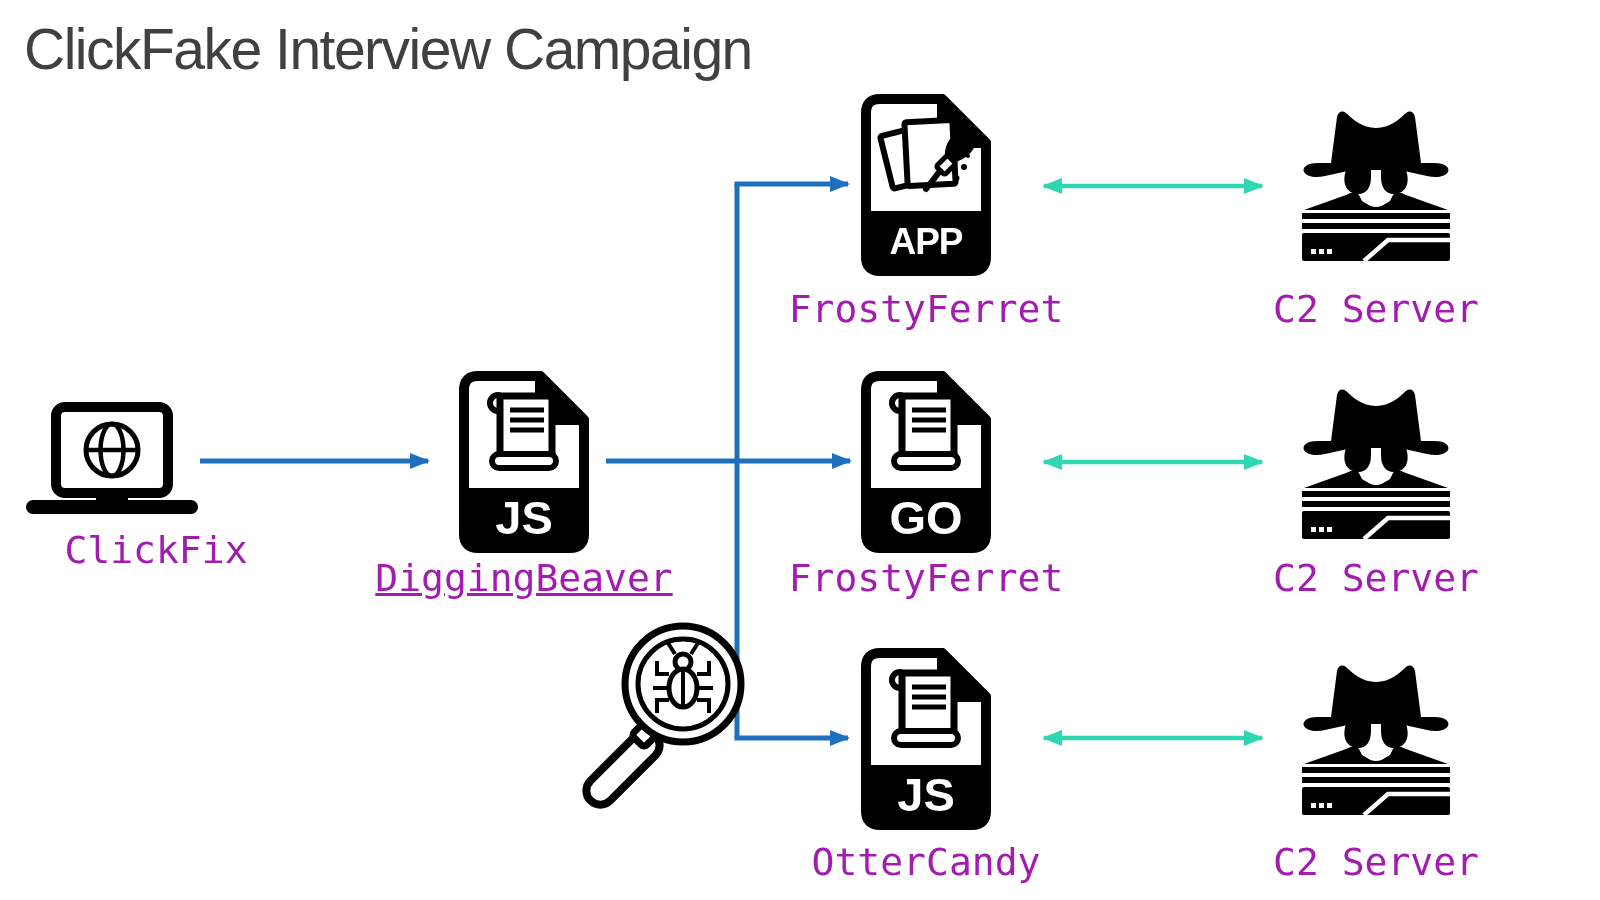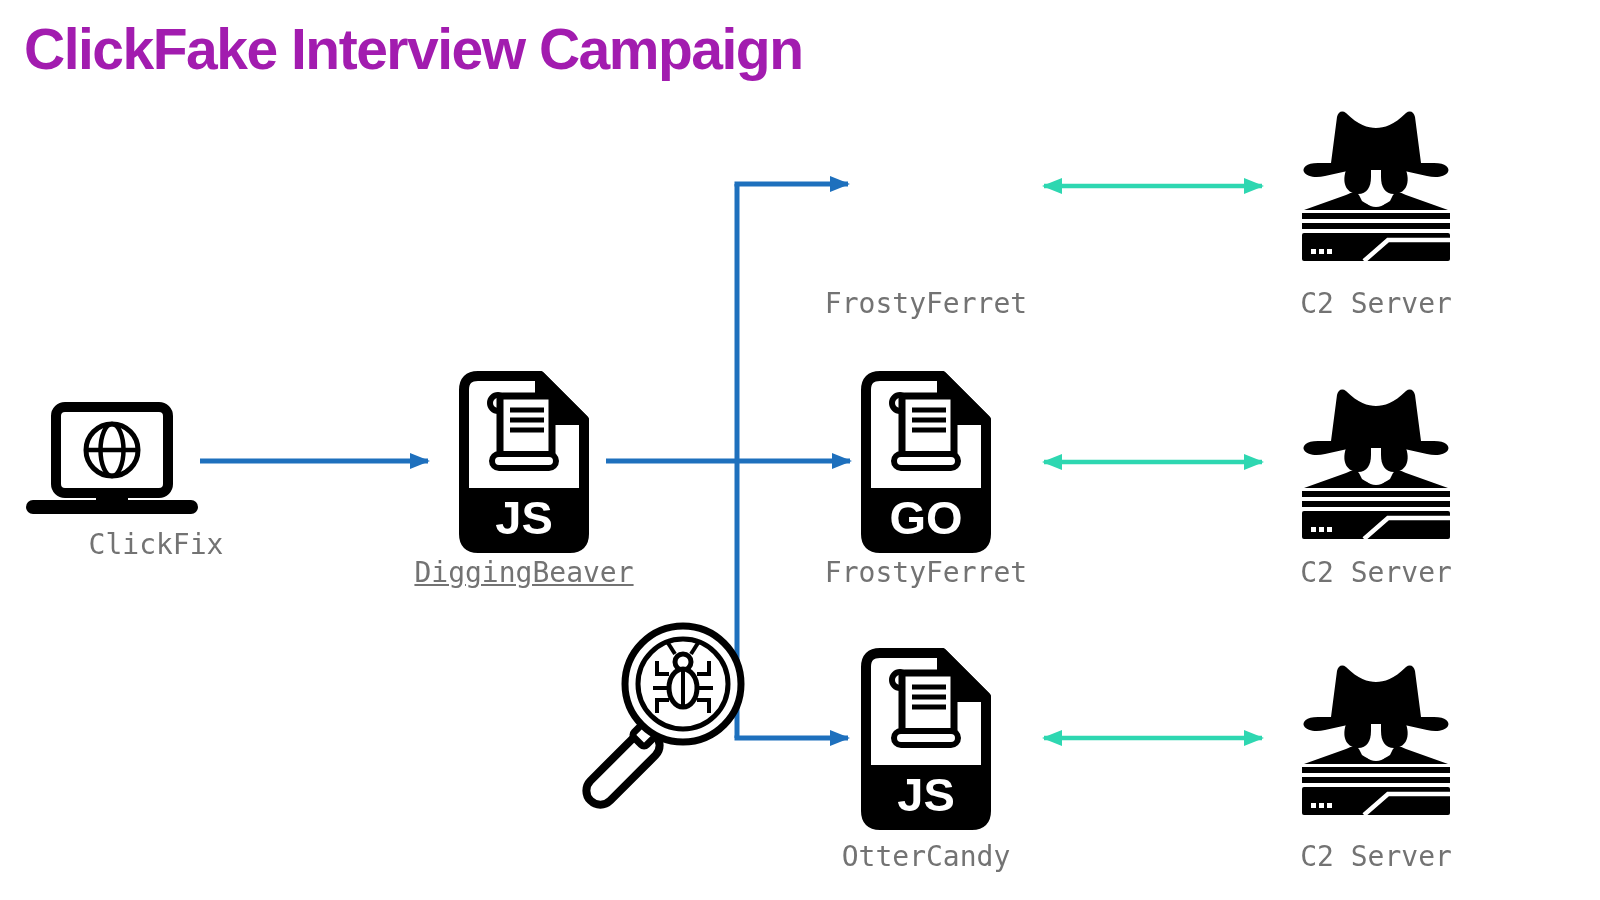--- a/index.html
+++ b/index.html
@@ -1,25 +1,25 @@
 <!DOCTYPE html>
 <html><head>
 <meta charset="utf-8">
 <style>
   html,body{margin:0;padding:0;background:#ffffff;}
   .stage{position:relative;width:1600px;height:900px;overflow:hidden;background:#fff;
          font-family:"DejaVu Sans Mono","Liberation Mono",monospace;}
   .title{position:absolute;left:24px;top:16px;z-index:4;
-         font-family:"Liberation Sans",sans-serif;font-weight:bold;
-         font-size:57px;letter-spacing:-1.5px;color:#a21caf;white-space:nowrap;}
+         font-family:"Liberation Sans",sans-serif;font-weight:normal;
+         font-size:57px;letter-spacing:-1.5px;color:#404040;white-space:nowrap;}
   .connectors{position:absolute;left:0;top:0;z-index:1;}
   .node{position:absolute;z-index:2;line-height:0;}
   .mag{z-index:3;}
   .nlabel{position:absolute;z-index:2;transform:translateX(-50%);
-          font-size:28px;color:#737373;white-space:nowrap;}
+          font-size:38px;color:#a21caf;white-space:nowrap;}
   text.band{font-family:"Liberation Sans",sans-serif;font-weight:bold;fill:#ffffff;}
   .band2{font-size:47px;}
   .band3{font-size:37px;letter-spacing:-1px;}
 </style>
 </head>
 <body>
 
 <div class="stage">
 
   <div class="title">ClickFake Interview Campaign</div>
@@ -66,20 +66,36 @@
       <line x1="52" y1="40" x2="86" y2="40" stroke="#000" stroke-width="5"></line>
       <line x1="52" y1="50" x2="86" y2="50" stroke="#000" stroke-width="5"></line>
       <line x1="52" y1="60" x2="86" y2="60" stroke="#000" stroke-width="5"></line>
       <rect x="34" y="84" width="64" height="14" rx="7" fill="#fff" stroke="#000" stroke-width="6"></rect>
       <path d="M6,118 H126 V164 Q126,178 112,178 H20 Q6,178 6,164 Z" fill="#000"></path>
       <text class="band band2" x="66" y="164" text-anchor="middle">JS</text>
     </svg>
   </div>
   <div class="nlabel" style="left:524px;top:556px;text-decoration:underline;">DiggingBeaver</div>
 
+  <div class="node" style="left:860px;top:93px;">
+    <svg width="132" height="184" viewBox="0 0 132 184">
+      <path d="M20,6 H82 L126,50 V164 Q126,178 112,178 H20 Q6,178 6,164 V20 Q6,6 20,6 Z" fill="#fff" stroke="#000" stroke-width="10" stroke-linejoin="round"></path>
+      <path d="M82,6 L126,50 H82 Z" fill="#000" stroke="#000" stroke-width="10" stroke-linejoin="round"></path>
+      <rect x="26" y="38" width="38" height="54" rx="2" fill="#fff" stroke="#000" stroke-width="6" transform="rotate(-14 45 65)"></rect>
+      <rect x="46" y="28" width="48" height="64" rx="2" fill="#fff" stroke="#000" stroke-width="6" transform="rotate(-3 70 60)"></rect>
+      <path d="M86,68 C82,56 90,40 102,38 C114,36 120,48 112,58 C106,66 94,72 86,68 Z" fill="#000"></path>
+      <rect x="78" y="66" width="16" height="12" rx="2" fill="#fff" stroke="#000" stroke-width="5" transform="rotate(-45 86 72)"></rect>
+      <path d="M80,78 L66,96" stroke="#000" stroke-width="6" stroke-linecap="round" fill="none"></path>
+      <circle cx="104" cy="74" r="3" fill="#000"></circle>
+      <circle cx="97" cy="85" r="2.5" fill="#000"></circle>
+      <circle cx="108" cy="63" r="2" fill="#000"></circle>
+      <path d="M6,118 H126 V164 Q126,178 112,178 H20 Q6,178 6,164 Z" fill="#000"></path>
+      <text class="band band3" x="66" y="161" text-anchor="middle">APP</text>
+    </svg>
+  </div>
   <div class="nlabel" style="left:926px;top:287px;">FrostyFerret</div>
 
   <div class="node" style="left:860px;top:370px;">
     <svg width="132" height="184" viewBox="0 0 132 184">
       <path d="M20,6 H82 L126,50 V164 Q126,178 112,178 H20 Q6,178 6,164 V20 Q6,6 20,6 Z" fill="#fff" stroke="#000" stroke-width="10" stroke-linejoin="round"></path>
       <path d="M82,6 L126,50 H82 Z" fill="#000" stroke="#000" stroke-width="10" stroke-linejoin="round"></path>
       <circle cx="40" cy="33" r="8" fill="#fff" stroke="#000" stroke-width="6"></circle>
       <rect x="42" y="26" width="52" height="62" rx="3" fill="#fff" stroke="#000" stroke-width="7"></rect>
       <line x1="52" y1="40" x2="86" y2="40" stroke="#000" stroke-width="5"></line>
       <line x1="52" y1="50" x2="86" y2="50" stroke="#000" stroke-width="5"></line>

